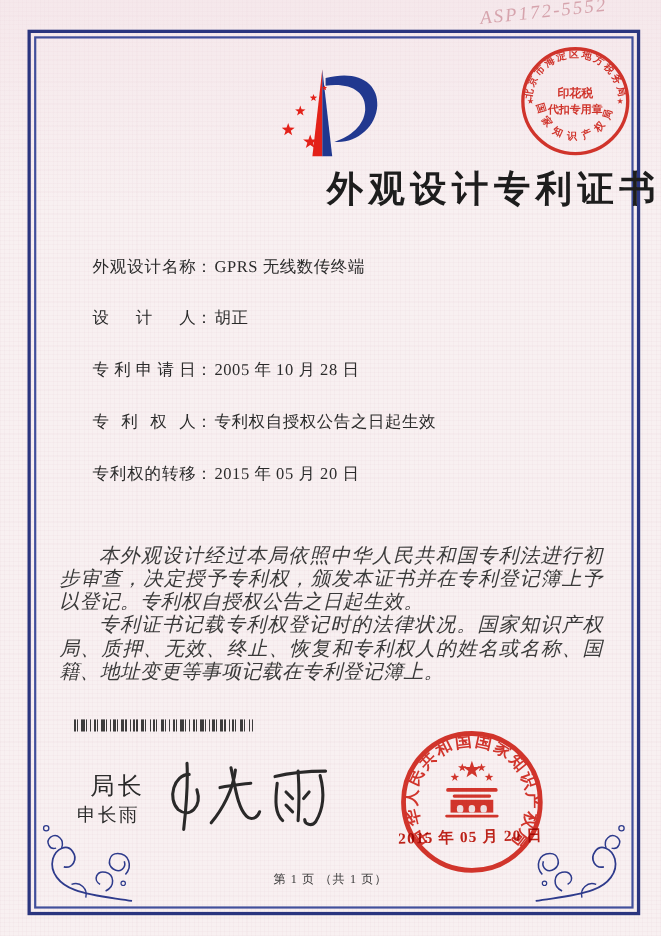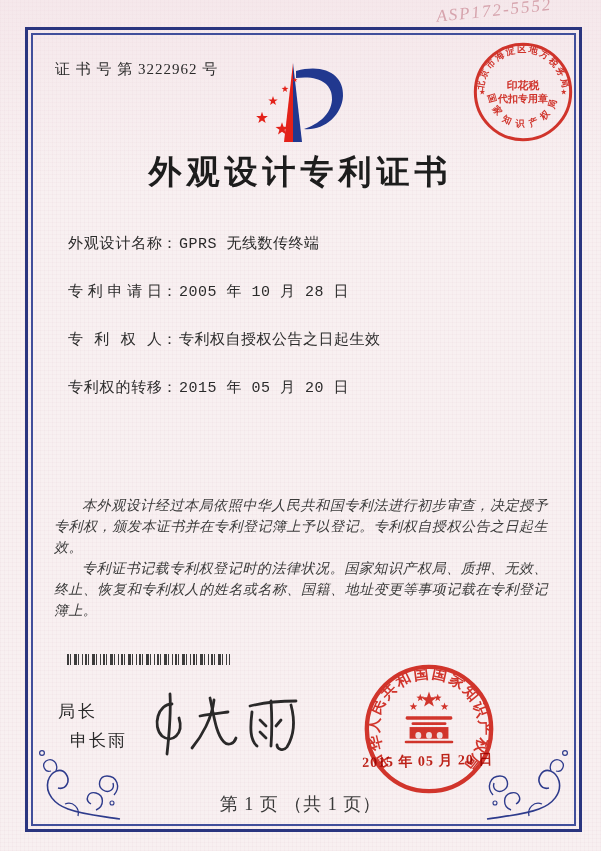--- a/index.html
+++ b/index.html
@@ -18,56 +18,56 @@
   .corner.bl{left:1px;bottom:1px;}
   .corner.br{right:1px;bottom:1px;transform:scaleX(-1);}
   .handnote{
     position:absolute;left:436px;top:-2px;width:170px;
     font-size:17px;font-style:italic;letter-spacing:2px;
     color:rgba(196,128,140,.65);transform:rotate(-6deg);
   }
   .certno{position:absolute;left:55px;top:60px;font-size:15px;letter-spacing:1px;}
   .logo{position:absolute;left:238px;top:58px;}
   .title{
-    position:absolute;left:0;right:0;top:150px;text-align:center;
+    position:absolute;left:0;right:0;top:150px;text-align:right;
     font-size:33px;font-weight:700;letter-spacing:5px;color:#1d1d1d;
   }
   .fields{position:absolute;left:68px;top:233px;font-size:15px;}
   .field-row{margin-bottom:26px;line-height:21px;white-space:nowrap;}
-  .f-label{display:inline-block;width:94px;text-align:justify;text-align-last:justify;}
+  .f-label{display:inline-block;width:94px;text-align:justify;text-align-last:justify;margin-left:16px;}
   .f-colon{display:inline-block;margin:0 2px 0 0;}
-  .f-value{letter-spacing:.5px;font-family:Liberation Mono, monospace;}
+  .f-value{letter-spacing:.5px;}
   .bodytext{
     position:absolute;left:54px;top:495px;width:494px;
-    font-size:14px;line-height:21px;letter-spacing:.4px;color:#3a3a3a;
+    font-size:18px;line-height:21px;letter-spacing:.4px;color:#3a3a3a;
     font-style:italic;text-align:justify;
   }
   .bodytext p{margin:0;text-indent:2em;}
   .barcode{
     position:absolute;left:67px;top:654px;width:163px;height:11px;
     background:repeating-linear-gradient(90deg,
       #1c1c1c 0 2px, rgba(0,0,0,0) 2px 3px,
       #1c1c1c 3px 4px, rgba(0,0,0,0) 4px 7px,
       #1c1c1c 7px 10px, rgba(0,0,0,0) 10px 11px,
       #1c1c1c 11px 12px, rgba(0,0,0,0) 12px 15px,
       #1c1c1c 15px 16px, rgba(0,0,0,0) 16px 18px);
     opacity:.85;
   }
-  .director-role{position:absolute;left:58px;top:700px;font-size:17px;letter-spacing:3px;font-family:Liberation Mono, monospace;}
+  .director-role{position:absolute;left:82px;top:700px;font-size:22px;letter-spacing:3px;font-family:Liberation Mono, monospace;}
   .director-name{position:absolute;left:70px;top:729px;font-size:17px;letter-spacing:2px;text-align:center;}
   .signature{position:absolute;left:138px;top:688px;}
   .stamp{mix-blend-mode:multiply;opacity:.93;}
   .tax-seal{position:absolute;left:471px;top:40px;}
   .main-seal{position:absolute;left:361px;top:661px;}
   .date-stamp{
     position:absolute;left:362px;top:752px;width:160px;
     font-size:14px;font-weight:700;color:#c3241a;letter-spacing:1px;
     transform:rotate(-1.5deg);mix-blend-mode:multiply;white-space:nowrap;
   }
-  .footer{position:absolute;left:0;right:0;top:792px;text-align:center;font-size:18px;letter-spacing:1px;color:#3a3a3a;}
+  .footer{position:absolute;left:0;right:0;top:792px;text-align:center;font-size:11px;letter-spacing:1px;color:#3a3a3a;}
   svg text{font-family:"Liberation Serif", serif;}
 </style>
 </head>
 <body>
 
 <div class="page">
 
   <svg width="0" height="0" style="position:absolute">
     <defs>
       <path id="star" d="M0,-10 L2.35,-3.24 L9.51,-3.09 L3.8,1.24 L5.88,8.09 L0,4 L-5.88,8.09 L-3.8,1.24 L-9.51,-3.09 L-2.35,-3.24 Z"></path>
@@ -89,38 +89,40 @@
     <div class="frame-inner">
       <svg class="corner bl" viewBox="0 0 92 92">
           <use href="#flourish" transform="translate(92,0) scale(-1,1)"></use>
         </svg>
       <svg class="corner br" viewBox="0 0 92 92">
           <use href="#flourish" transform="translate(92,0) scale(-1,1)"></use>
         </svg>
     </div>
   </div>
 
-  <div class="certno">证 书 号 第 3222962 号</div>
 
   <svg class="logo" width="118" height="90" viewBox="0 0 118 90">
     <polygon points="55,5 46,84 55,84" fill="#e32119"></polygon>
     <polygon points="55,5 55,84 64,84" fill="#21388f"></polygon>
     <path d="M58,13 C88,5 106,18 105,38 C104,58 85,73 66,71 C81,66 93,56 94,42 C95,25 80,17 58,20 Z" fill="#21388f"></path>
     <use href="#star" transform="translate(24,60) scale(0.62)" fill="#e32119"></use>
     <use href="#star" transform="translate(35,43) scale(0.5)" fill="#e32119"></use>
     <use href="#star" transform="translate(47,31) scale(0.36)" fill="#e32119"></use>
     <use href="#star" transform="translate(44,71) scale(0.68)" fill="#e32119"></use>
     <use href="#star" transform="translate(57,22) scale(0.26)" fill="#e32119"></use>
   </svg>
 
   <div class="title">外观设计专利证书</div>
 
   <div class="fields">
     <div class="field-row">
       <span class="f-label">外观设计名称</span><span class="f-colon">：</span><span class="f-value">GPRS 无线数传终端</span>
+    </div>
+    <div class="field-row">
+      <span class="f-label">设计人</span><span class="f-colon">：</span><span class="f-value">胡正</span>
     </div>
     <div class="field-row">
       <span class="f-label">专利申请日</span><span class="f-colon">：</span><span class="f-value">2005 年 10 月 28 日</span>
     </div>
     <div class="field-row">
       <span class="f-label">专利权人</span><span class="f-colon">：</span><span class="f-value">专利权自授权公告之日起生效</span>
     </div>
     <div class="field-row">
       <span class="f-label">专利权的转移</span><span class="f-colon">：</span><span class="f-value">2015 年 05 月 20 日</span>
     </div>

